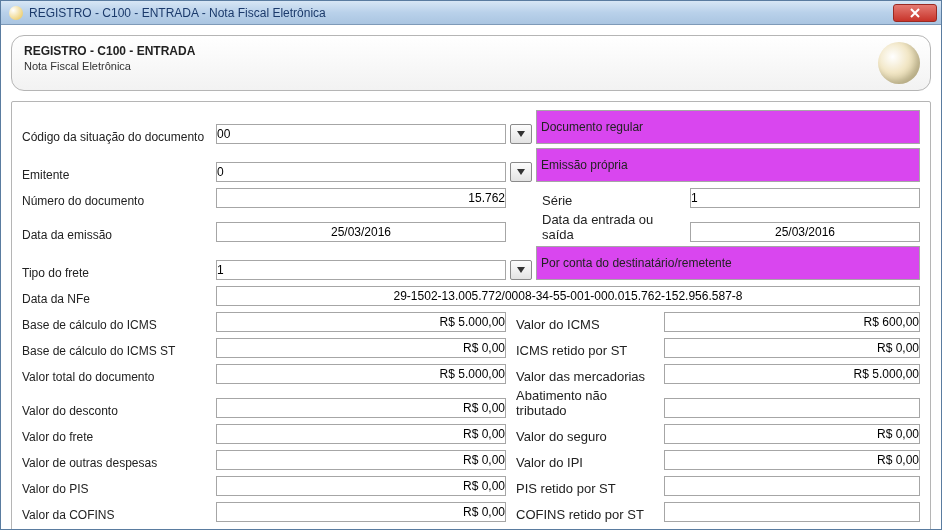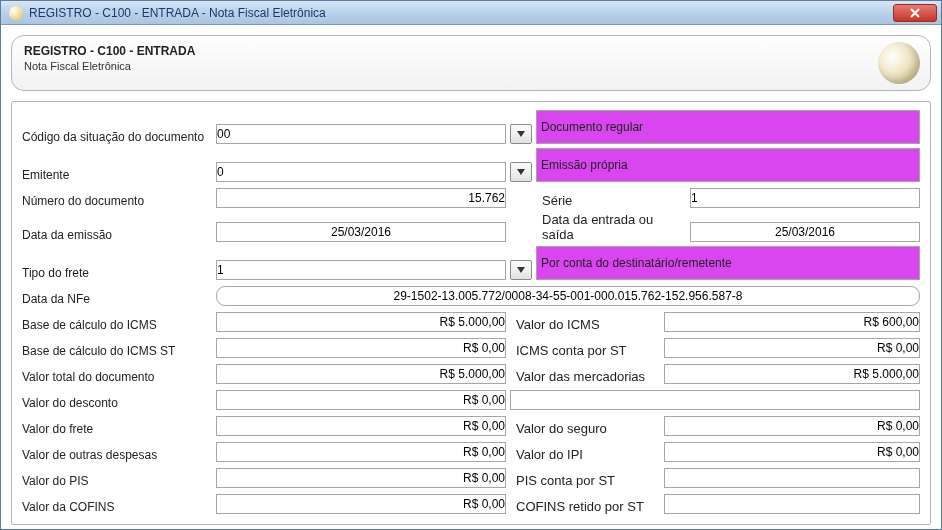--- a/index.html
+++ b/index.html
@@ -227,68 +227,69 @@
         <div class="dd-btn">
           <svg viewBox="0 0 8 6">
               <path d="M0 0 L8 0 L4 6 Z" fill="#333"></path>
             </svg>
         </div>
         <div class="ro f1">Por conta do destinatário/remetente</div>
       </div>
 
       <div class="row">
         <div class="lbl">Data da NFe</div>
-        <input class="inp f1 inp-center" style="flex: 1 1 0%; border-radius: 9px;" value="29-1502-13.005.772/0008-34-55-001-000.015.762-152.956.587-8">
+        <input class="inp f1 inp-center" style="flex: 1 1 0%;" value="29-1502-13.005.772/0008-34-55-001-000.015.762-152.956.587-8">
       </div>
 
       <div class="row">
         <div class="lbl">Base de cálculo do ICMS</div>
         <input class="inp w-money inp-right" value="R$ 5.000,00" style="">
         <div class="lbl-r">Valor do ICMS</div>
         <input class="inp f1 inp-right" value="R$ 600,00" style="">
       </div>
 
       <div class="row">
         <div class="lbl">Base de cálculo do ICMS ST</div>
         <input class="inp w-money inp-right" value="R$ 0,00" style="">
-        <div class="lbl-r">ICMS conta por ST</div>
+        <div class="lbl-r">ICMS retido por ST</div>
         <input class="inp f1 inp-right" value="R$ 0,00" style="">
       </div>
 
       <div class="row">
         <div class="lbl">Valor total do documento</div>
         <input class="inp w-money inp-right" value="R$ 5.000,00" style="">
         <div class="lbl-r">Valor das mercadorias</div>
         <input class="inp f1 inp-right" value="R$ 5.000,00" style="">
       </div>
 
       <div class="row">
         <div class="lbl">Valor do desconto</div>
         <input class="inp w-money inp-right" value="R$ 0,00" style="">
+        <div class="lbl-r">Abatimento não tributado</div>
         <input class="inp f1 inp-right" value="" style="">
       </div>
 
       <div class="row">
         <div class="lbl">Valor do frete</div>
         <input class="inp w-money inp-right" value="R$ 0,00" style="">
         <div class="lbl-r">Valor do seguro</div>
         <input class="inp f1 inp-right" value="R$ 0,00" style="">
       </div>
 
       <div class="row">
         <div class="lbl">Valor de outras despesas</div>
         <input class="inp w-money inp-right" value="R$ 0,00" style="">
         <div class="lbl-r">Valor do IPI</div>
         <input class="inp f1 inp-right" value="R$ 0,00" style="">
       </div>
 
       <div class="row">
         <div class="lbl">Valor do PIS</div>
         <input class="inp w-money inp-right" value="R$ 0,00" style="">
-        <div class="lbl-r">PIS conta por ST</div>
+        <div class="lbl-r">PIS retido por ST</div>
         <input class="inp f1 inp-right" value="" style="">
       </div>
 
       <div class="row">
         <div class="lbl">Valor da COFINS</div>
         <input class="inp w-money inp-right" value="R$ 0,00" style="">
         <div class="lbl-r">COFINS retido por ST</div>
         <input class="inp f1 inp-right" value="" style="">
       </div>
 

